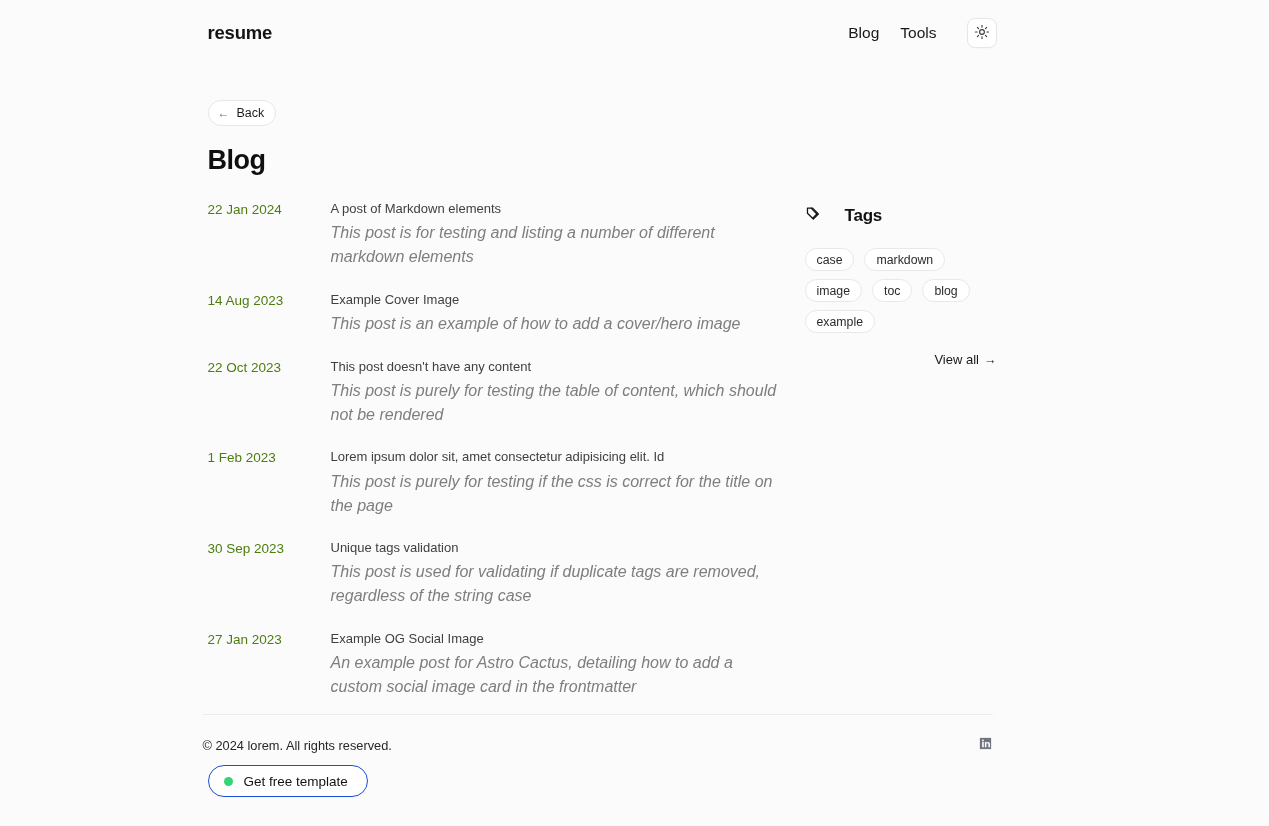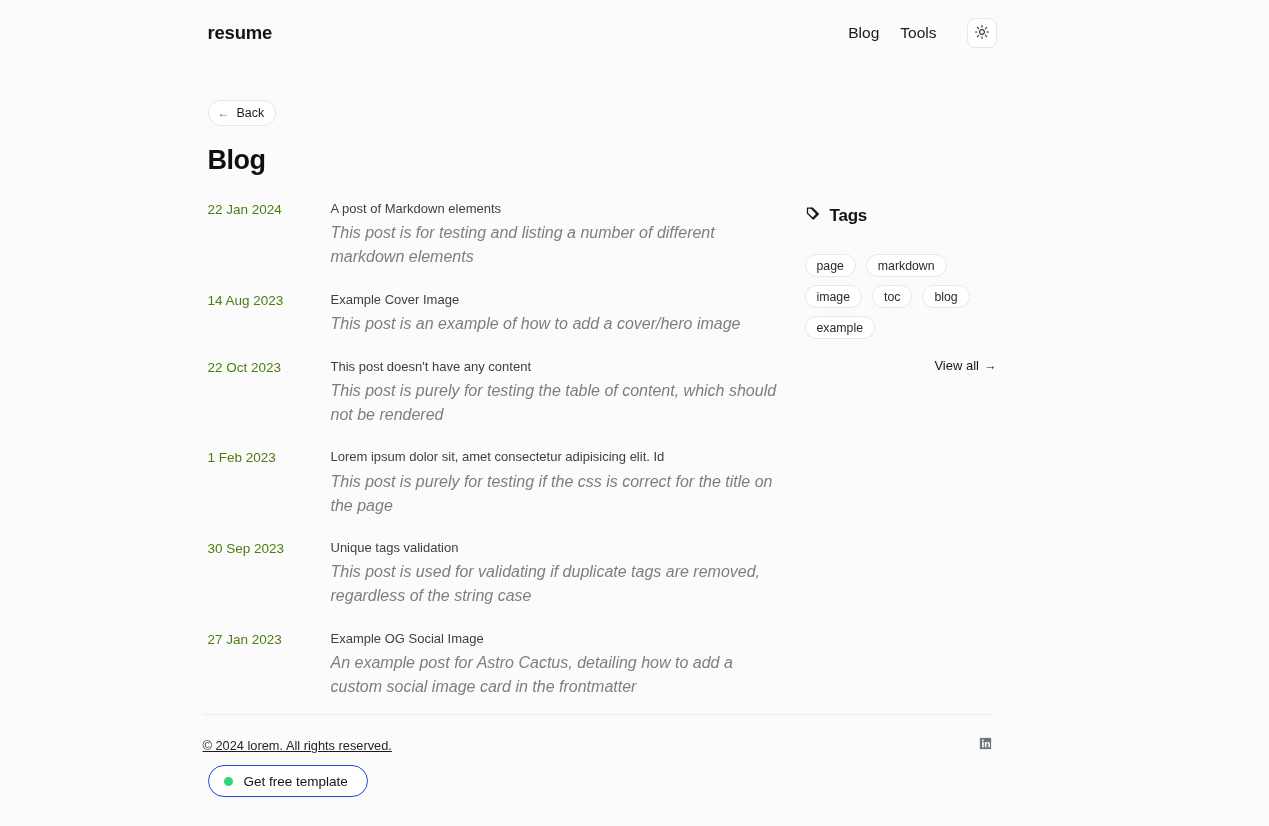--- a/index.html
+++ b/index.html
@@ -139,22 +139,22 @@
     line-height: 1.5;
     max-width: 452px;
   }
 
   
   .tags-panel { padding-top: 4px; }
 
   .tags-head {
     display: flex;
     align-items: center;
-    gap: 8px;
-    margin-bottom: 28px;
+    gap: 23px;
+    margin-bottom: 22px;
     text-align: right;
   }
   .tags-head h2 {
     font-size: 17px;
     font-weight: 700;
     letter-spacing: -0.2px;
     color: #111111;
   }
 
   .tag-cloud {
@@ -221,21 +221,20 @@
     background: #34d576;
     flex: 0 0 auto;
   }
 
   
   .site-footer {
     position: absolute;
     left: 0;
     right: 8px;
     top: 714px;
-    text-decoration: underline;
   }
   .footer-inner {
     width: 790px;
     margin: 0 auto;
     border-top: 1px solid #ececec;
     padding-top: 21px;
     display: flex;
     align-items: center;
     justify-content: space-between;
   }
@@ -352,21 +351,21 @@
           <span>
             <svg width="17" height="17" viewBox="0 0 24 24" fill="none" stroke="#141414" stroke-width="1.8" stroke-linecap="round" stroke-linejoin="round">
               <path d="M3.5 11.6 V4.4 h7.2 l8.2 8.2 -7.2 7.2 z"></path>
               <path d="M8.6 4.4 l8.2 8.2 -5.6 5.6"></path>
             </svg>
           </span>
           <h2>Tags</h2>
         </div>
 
         <div class="tag-cloud">
-          <a class="tag-pill" href="#">page</a>
+          <a class="tag-pill" href="#">case</a>
           <a class="tag-pill" href="#">markdown</a>
           <a class="tag-pill" href="#">image</a>
           <a class="tag-pill" href="#">toc</a>
           <a class="tag-pill" href="#">blog</a>
           <a class="tag-pill" href="#">example</a>
         </div>
 
         <div class="view-all-wrap">
           <a class="view-all" href="#">
             <span>View all</span>

